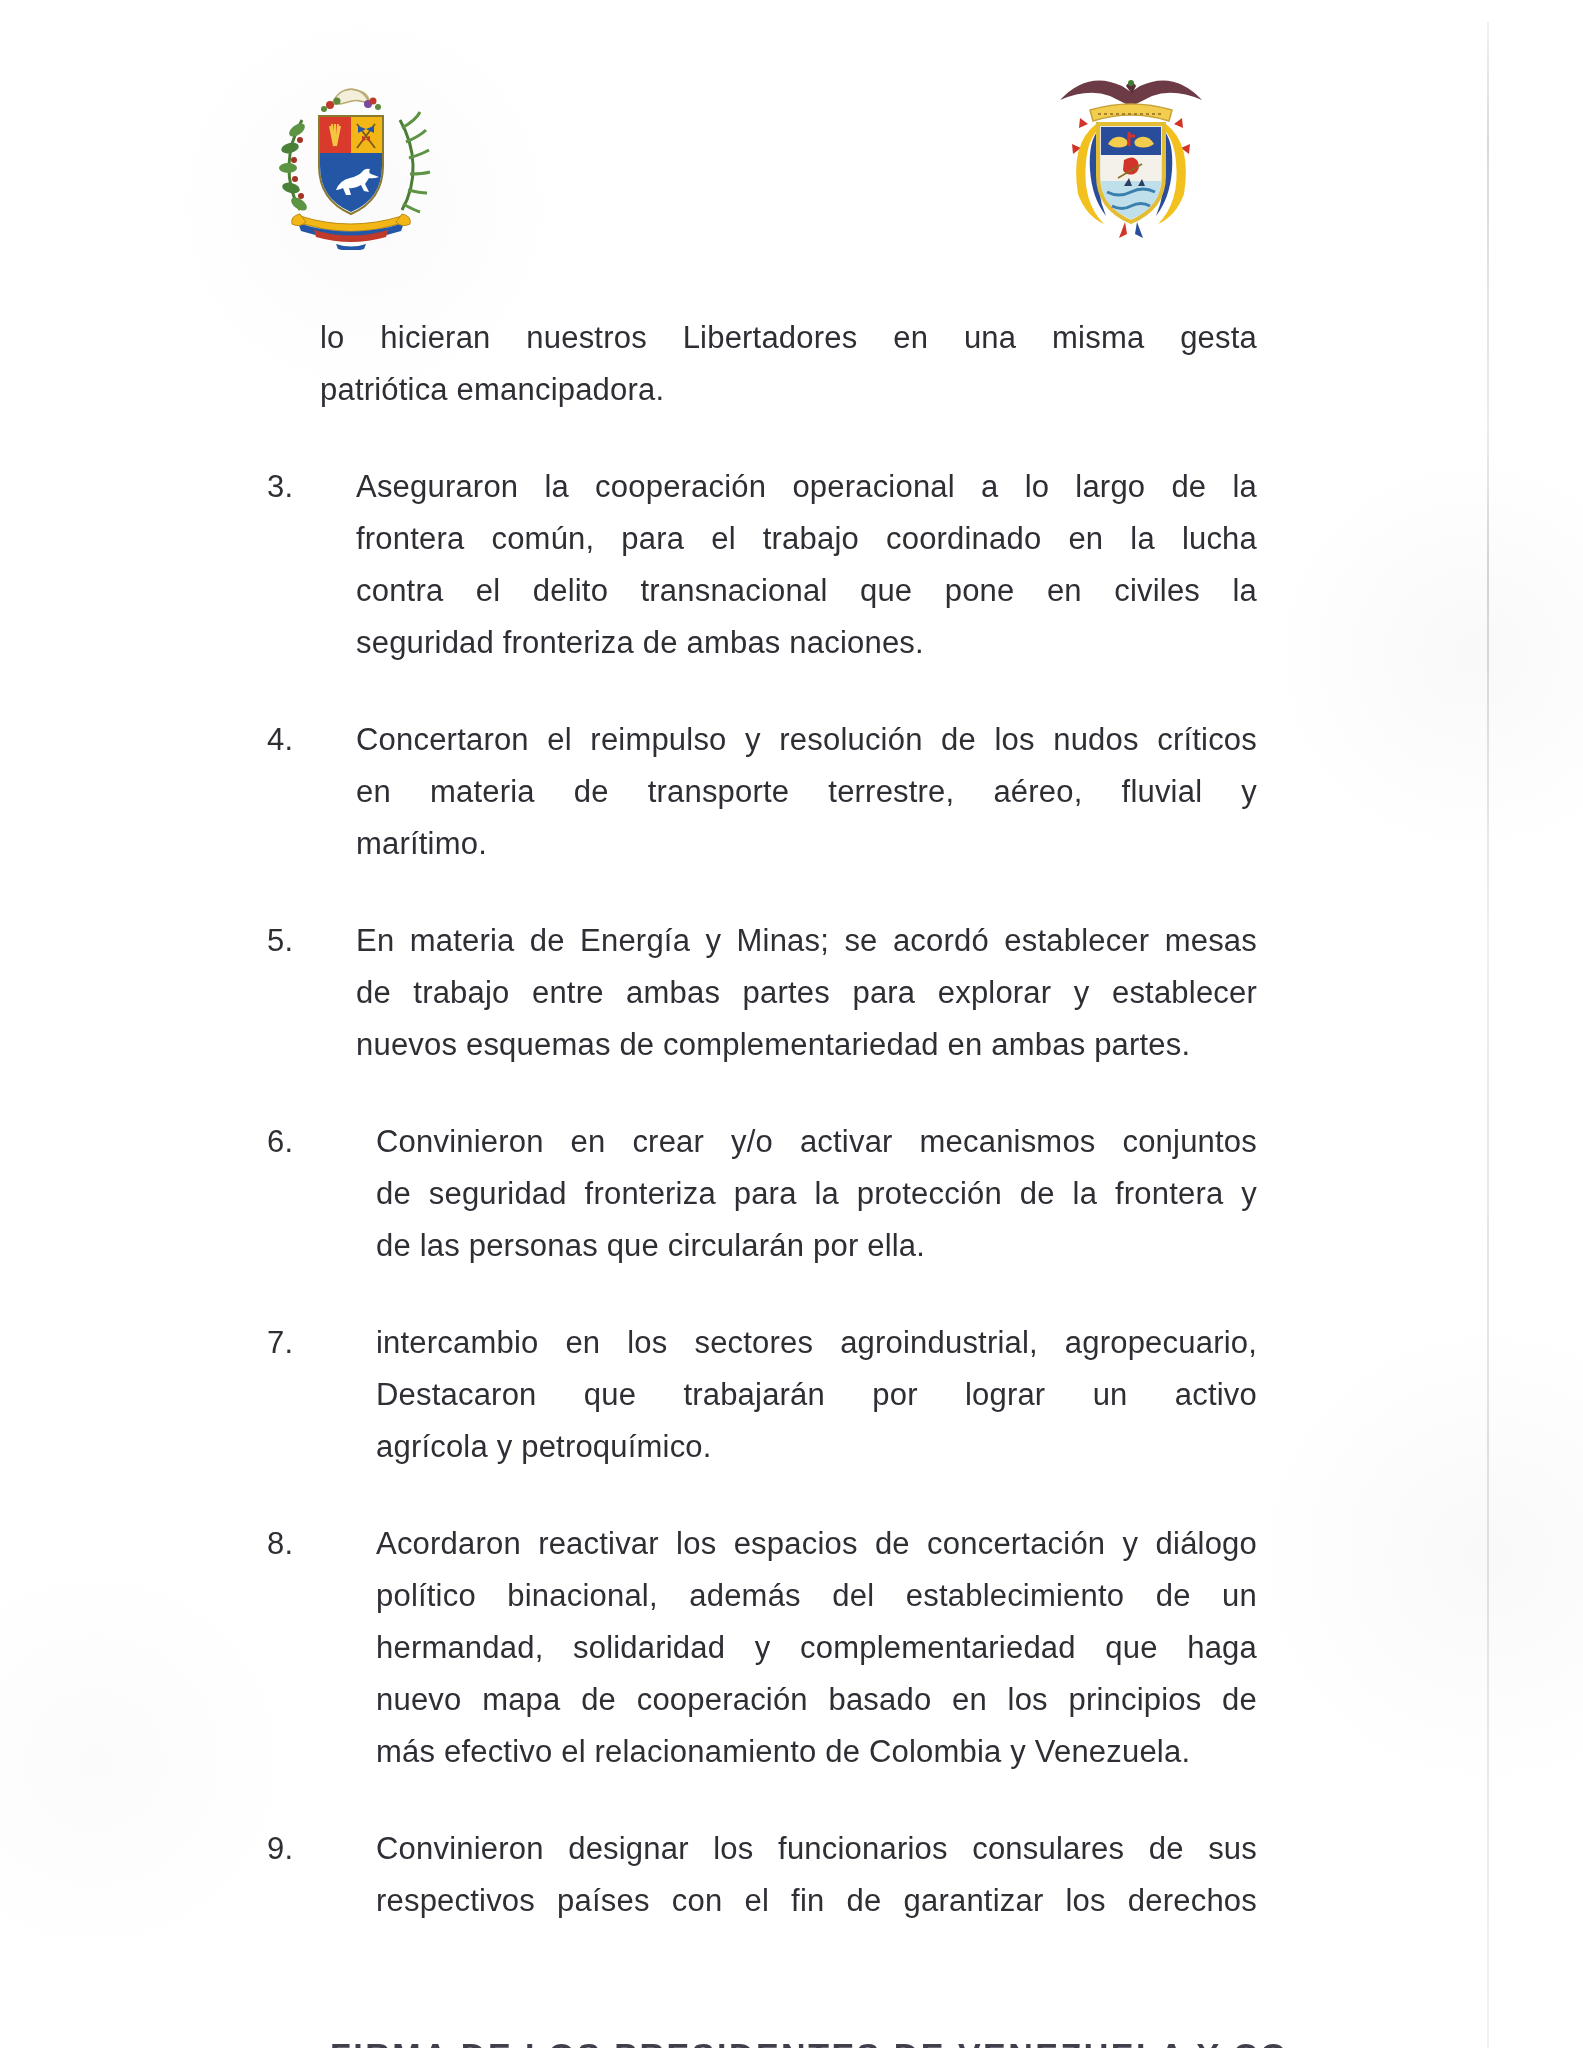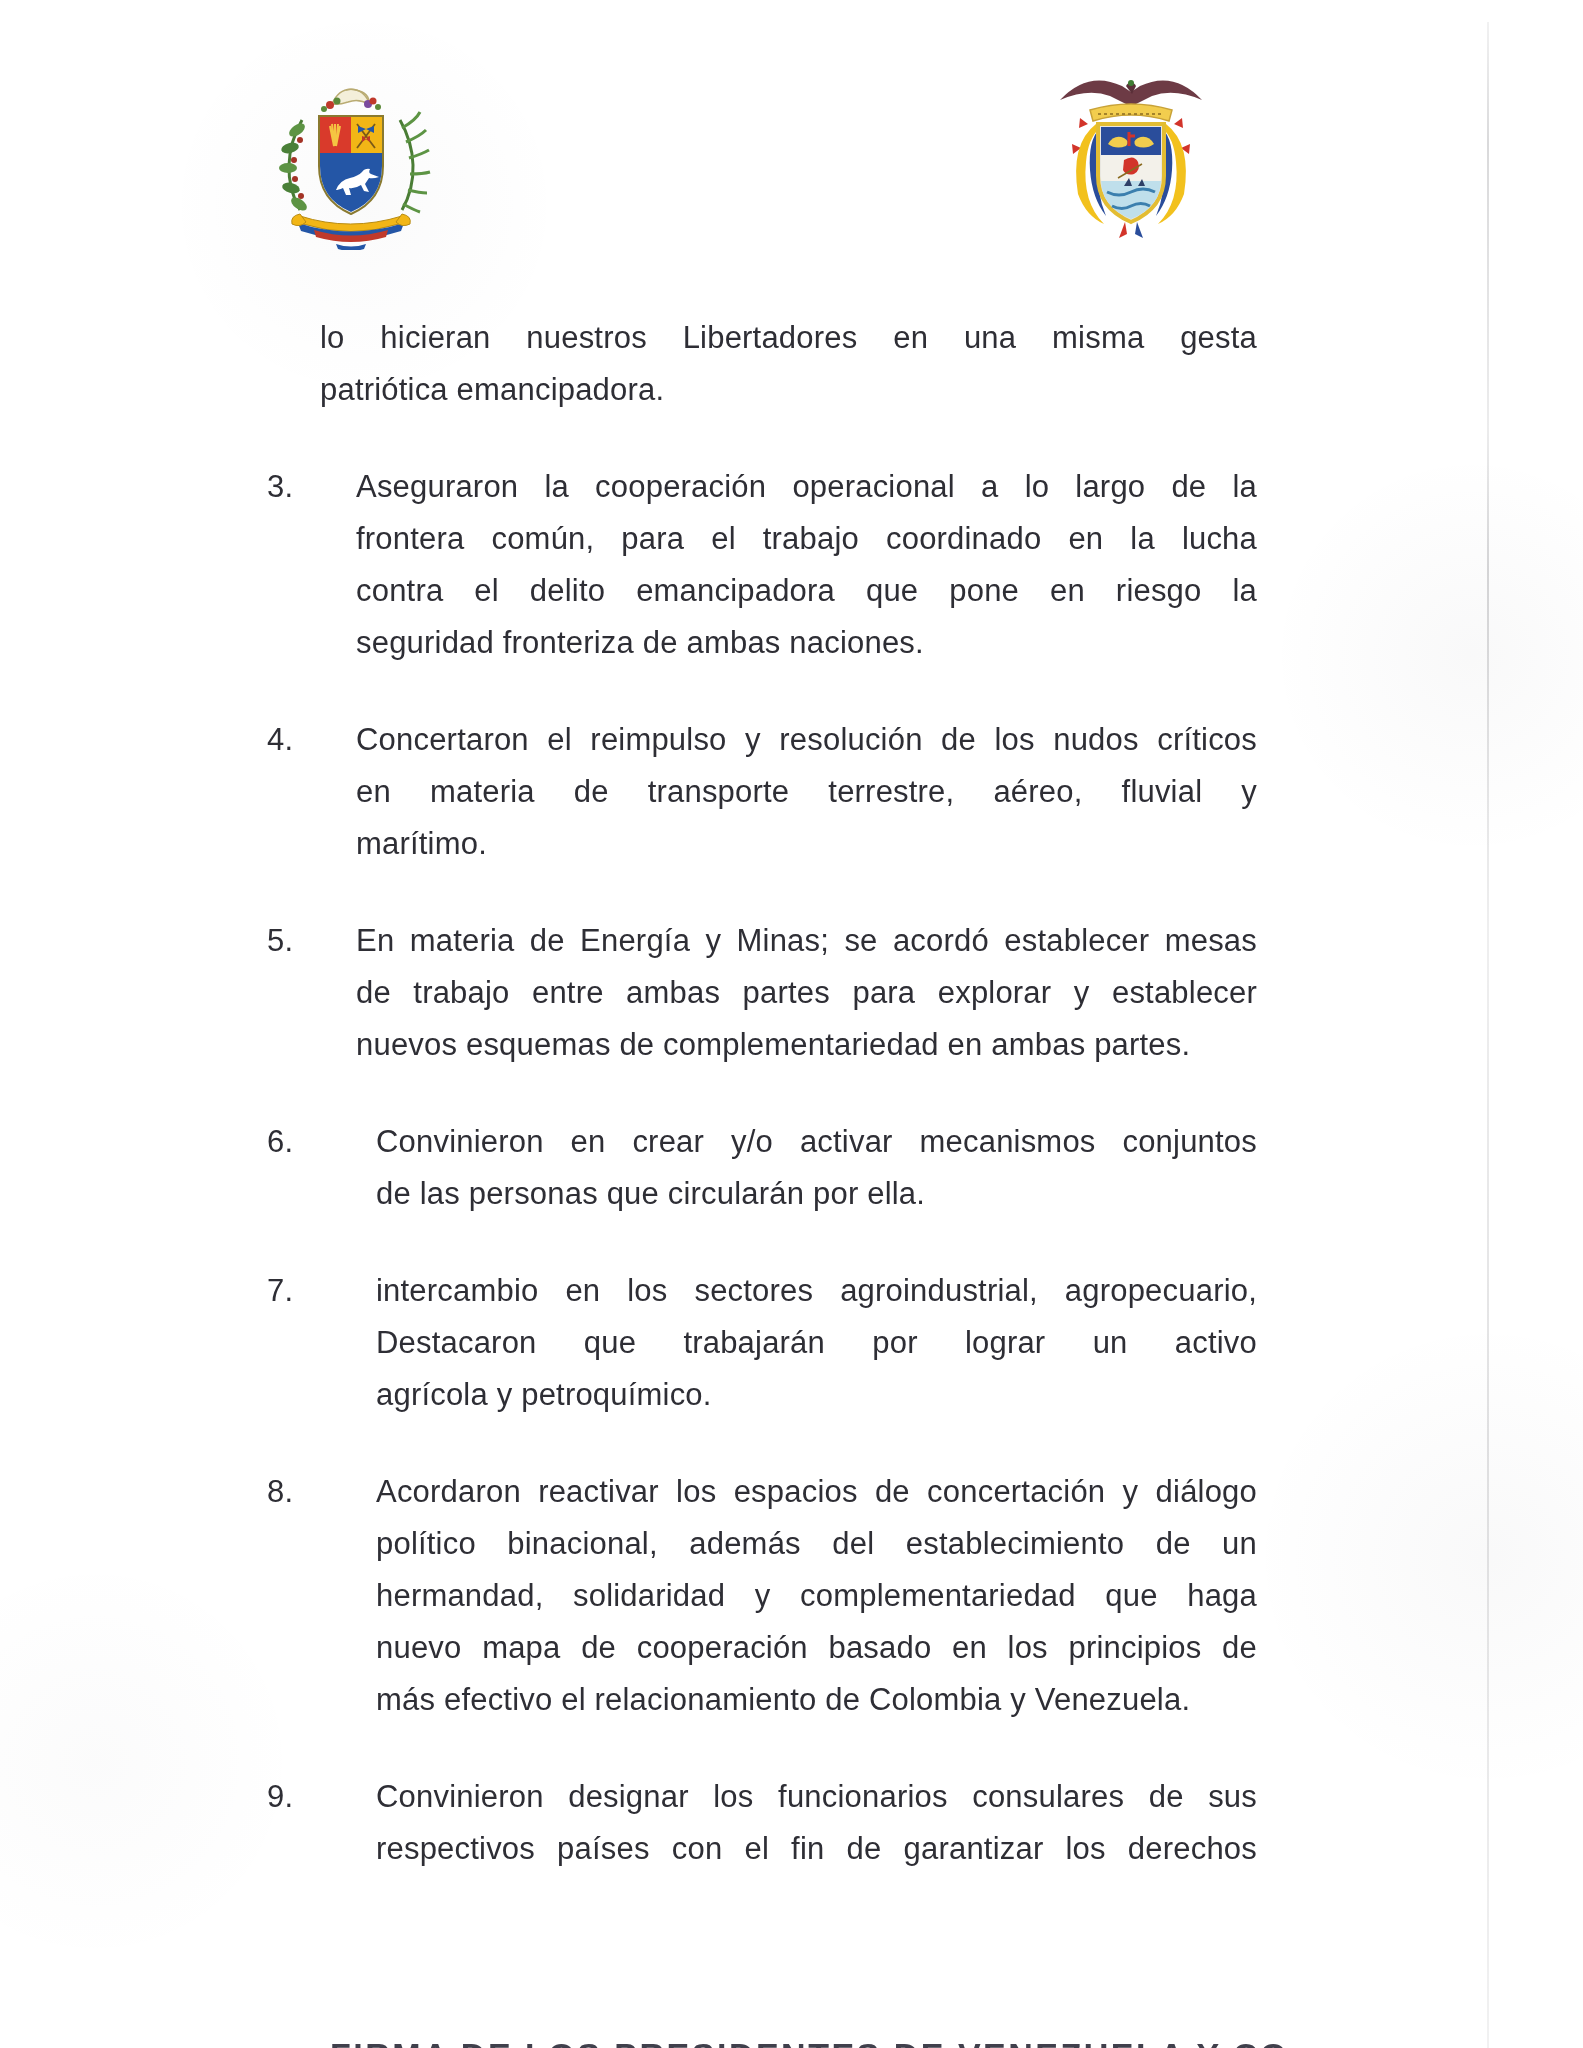--- a/index.html
+++ b/index.html
@@ -157,21 +157,21 @@
     <div class="cont-para">
       <div class="jline">lo hicieran nuestros Libertadores en una misma gesta</div>
       <div class="jline last">patriótica emancipadora.</div>
     </div>
 
     <div class="item">
       <span class="num">3.</span>
       <div class="body">
         <div class="jline">Aseguraron la cooperación operacional a lo largo de la</div>
         <div class="jline">frontera común, para el trabajo coordinado en la lucha</div>
-        <div class="jline">contra el delito emancipadora que pone en riesgo la</div>
+        <div class="jline">contra el delito transnacional que pone en civiles la</div>
         <div class="jline last">seguridad fronteriza de ambas naciones.</div>
       </div>
     </div>
 
     <div class="item">
       <span class="num">4.</span>
       <div class="body">
         <div class="jline">Concertaron el reimpulso y resolución de los nudos críticos</div>
         <div class="jline">en materia de transporte terrestre, aéreo, fluvial y</div>
         <div class="jline last">marítimo.</div>
@@ -184,20 +184,21 @@
         <div class="jline">En materia de Energía y Minas; se acordó establecer mesas</div>
         <div class="jline">de trabajo  entre ambas partes para explorar y establecer</div>
         <div class="jline last">nuevos esquemas de complementariedad en ambas partes.</div>
       </div>
     </div>
 
     <div class="item wide">
       <span class="num">6.</span>
       <div class="body">
         <div class="jline">Convinieron en crear y/o activar mecanismos conjuntos</div>
+        <div class="jline">de seguridad fronteriza para la protección de la frontera y</div>
         <div class="jline last">de las personas que circularán por ella.</div>
       </div>
     </div>
 
     <div class="item wide">
       <span class="num">7.</span>
       <div class="body">
         <div class="jline">intercambio en los sectores agroindustrial, agropecuario,</div>
         <div class="jline">Destacaron que trabajarán por lograr un activo</div>
         <div class="jline last">agrícola y petroquímico.</div>

